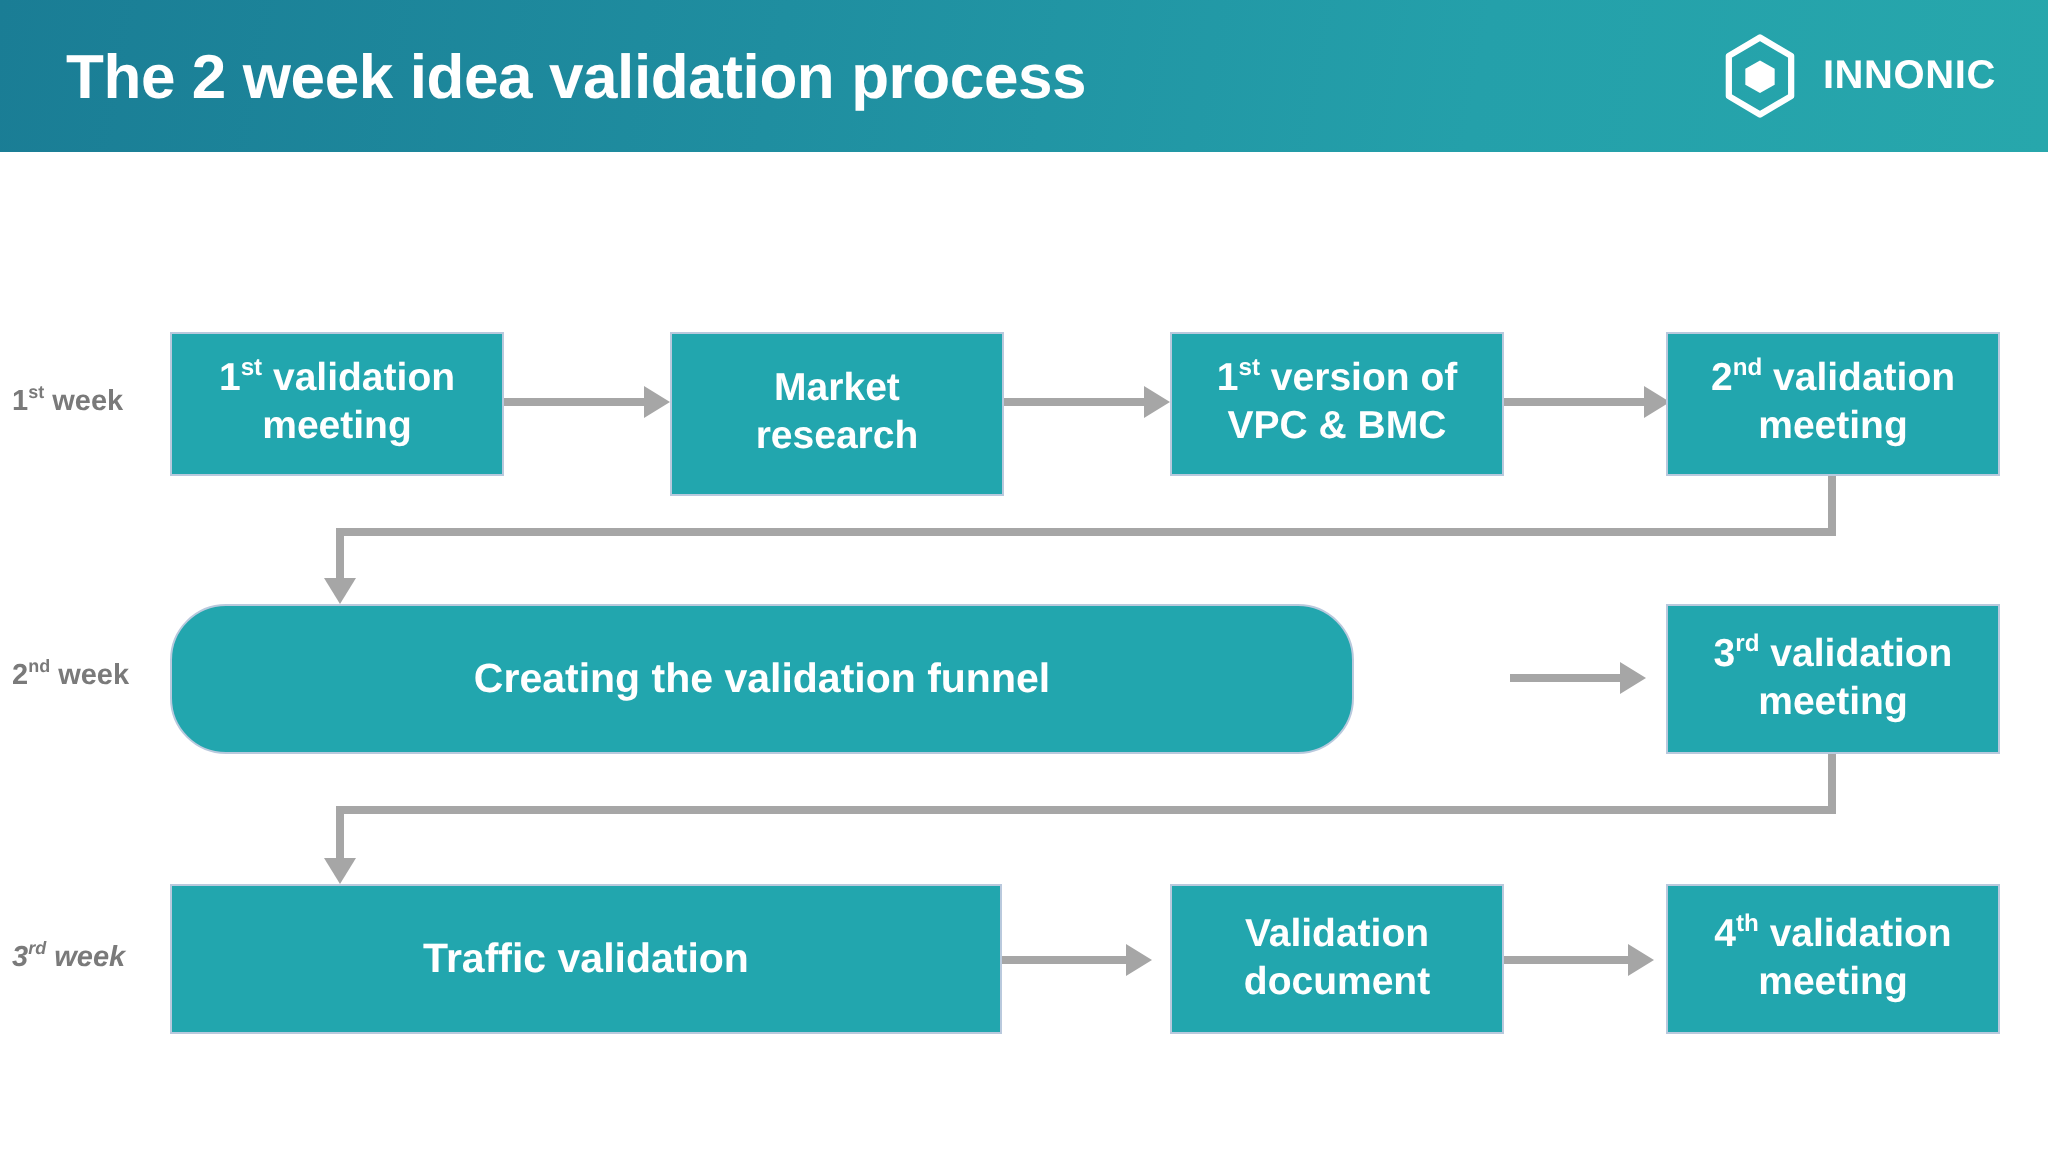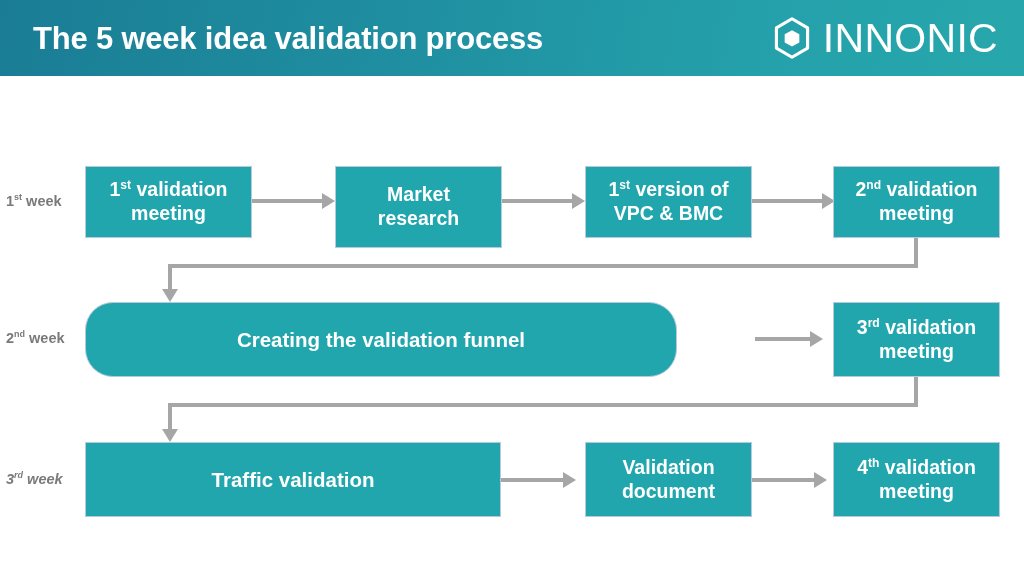--- a/index.html
+++ b/index.html
@@ -46,22 +46,22 @@
     display: flex;
     align-items: center;
     gap: 9px;
   }
   .logo-mark {
     width: 44px;
     height: 44px;
     display: block;
   }
   .logo-text {
-    font-size: 41px;
-    font-weight: normal;
+    font-size: 20px;
+    font-weight: bold;
     color: #ffffff;
     letter-spacing: 0.3px;
     line-height: 1;
   }
 
   
   .week-label {
     position: absolute;
     font-size: 14.5px;
     font-weight: bold;
@@ -122,21 +122,21 @@
     border-right: 8px solid transparent;
     border-top: 13px solid #a6a6a6;
   }
 </style>
 </head>
 <body>
 
 <div id="slide">
 
   <div class="header">
-    <div class="header-title">The 5 week idea validation process</div>
+    <div class="header-title">The 2 week idea validation process</div>
 
     <div class="logo">
       <svg class="logo-mark" viewBox="0 0 48 48">
         <path d="M24 3 L41 13 L41 35 L24 45 L7 35 L7 13 Z" fill="none" stroke="#ffffff" stroke-width="3.4" stroke-linejoin="round"></path>
         <path d="M24 15.5 L32 20 L32 28.8 L24 33.3 L16 28.8 L16 20 Z" fill="#ffffff"></path>
       </svg>
       <span class="logo-text">INNONIC</span>
     </div>
   </div>
 

